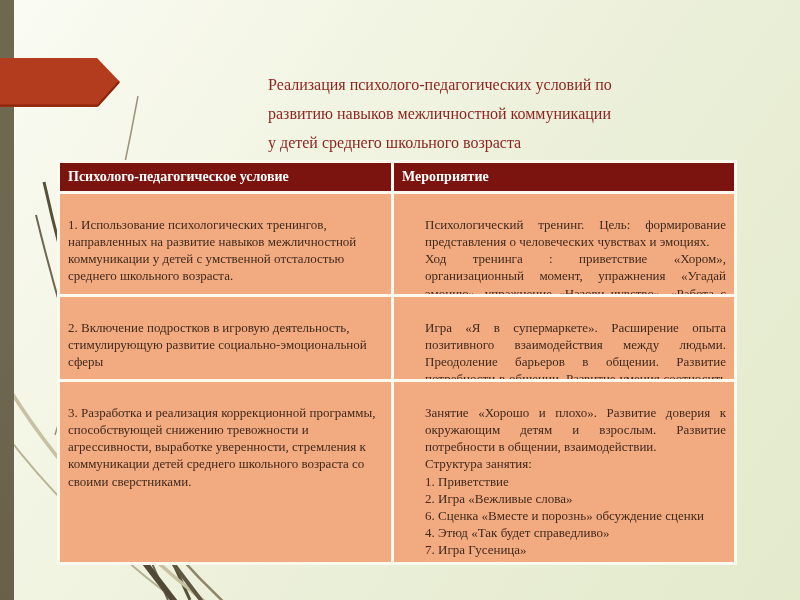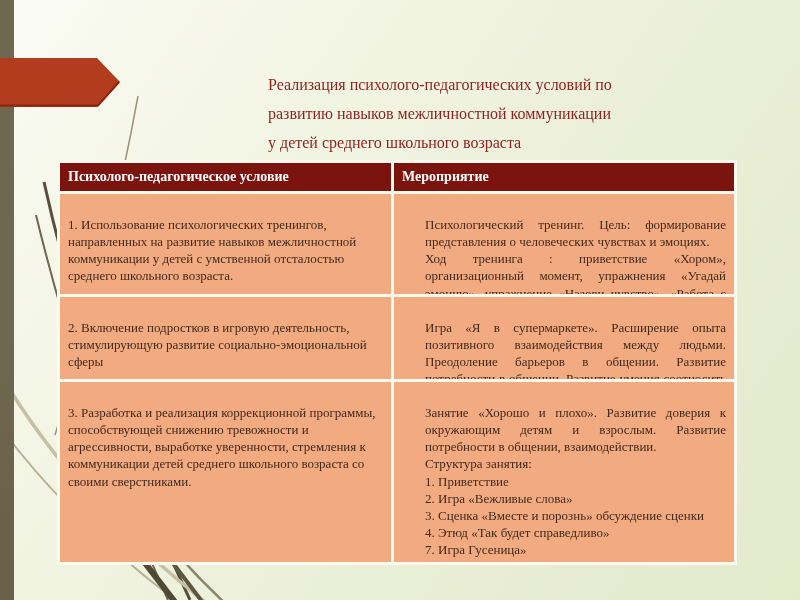--- a/index.html
+++ b/index.html
@@ -98,21 +98,21 @@
         <p>Игра «Я в супермаркете». Расширение опыта позитивного взаимодействия между людьми. Преодоление барьеров в общении. Развитие потребности в общении. Развитие умения соотносить плохо желания с желаниями и действиями других людей.</p>
       </div>
       <div class="cell body condition">
         <p>3. Разработка и реализация коррекционной программы, способствующей снижению тревожности и агрессивности, выработке уверенности, стремления к коммуникации детей среднего школьного возраста со своими сверстниками.</p>
       </div>
       <div class="cell body activity">
         <p>Занятие «Хорошо и плохо». Развитие доверия к окружающим детям и взрослым. Развитие потребности в общении, взаимодействии.</p>
         <p>Структура занятия:</p>
         <p>1. Приветствие</p>
         <p>2. Игра «Вежливые слова»</p>
-        <p>3. Сценка «Вместе и порознь»  обсуждение сценки</p>
+        <p>6. Сценка «Вместе и порознь»  обсуждение сценки</p>
         <p>4. Этюд «Так будет справедливо»</p>
         <p>7. Игра Гусеница»</p>
         <p>6. Пальчиковая гимнастика «Шарик»</p>
         <p>Мероприятие собрание</p>
       </div>
     </div>
 
 </div>
 
 </body></html>

